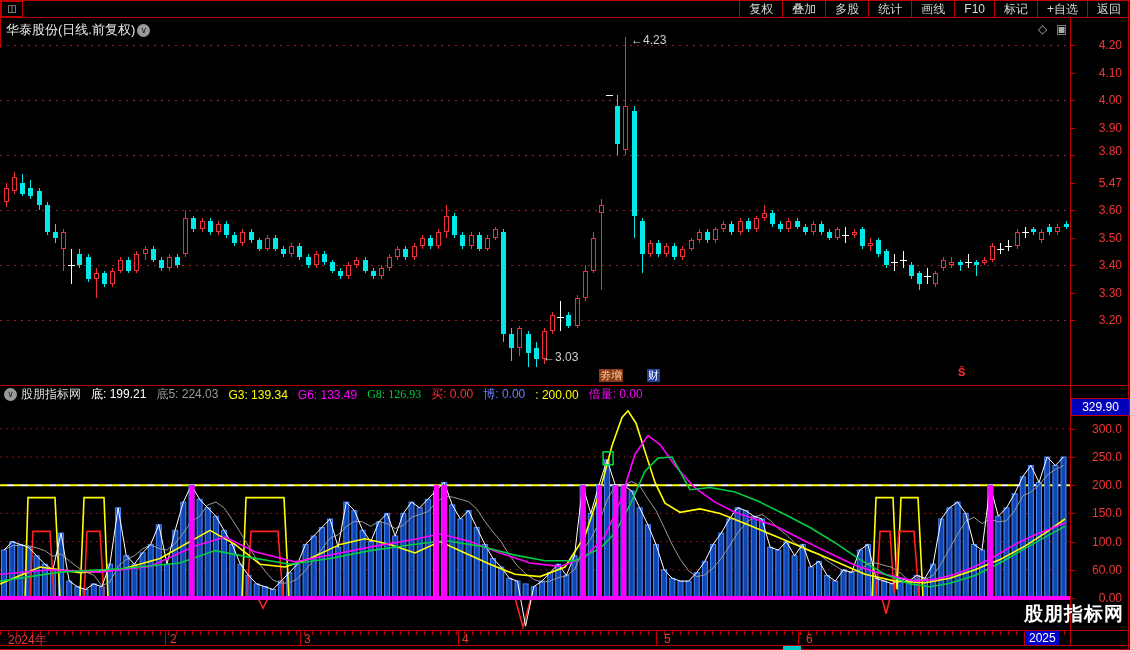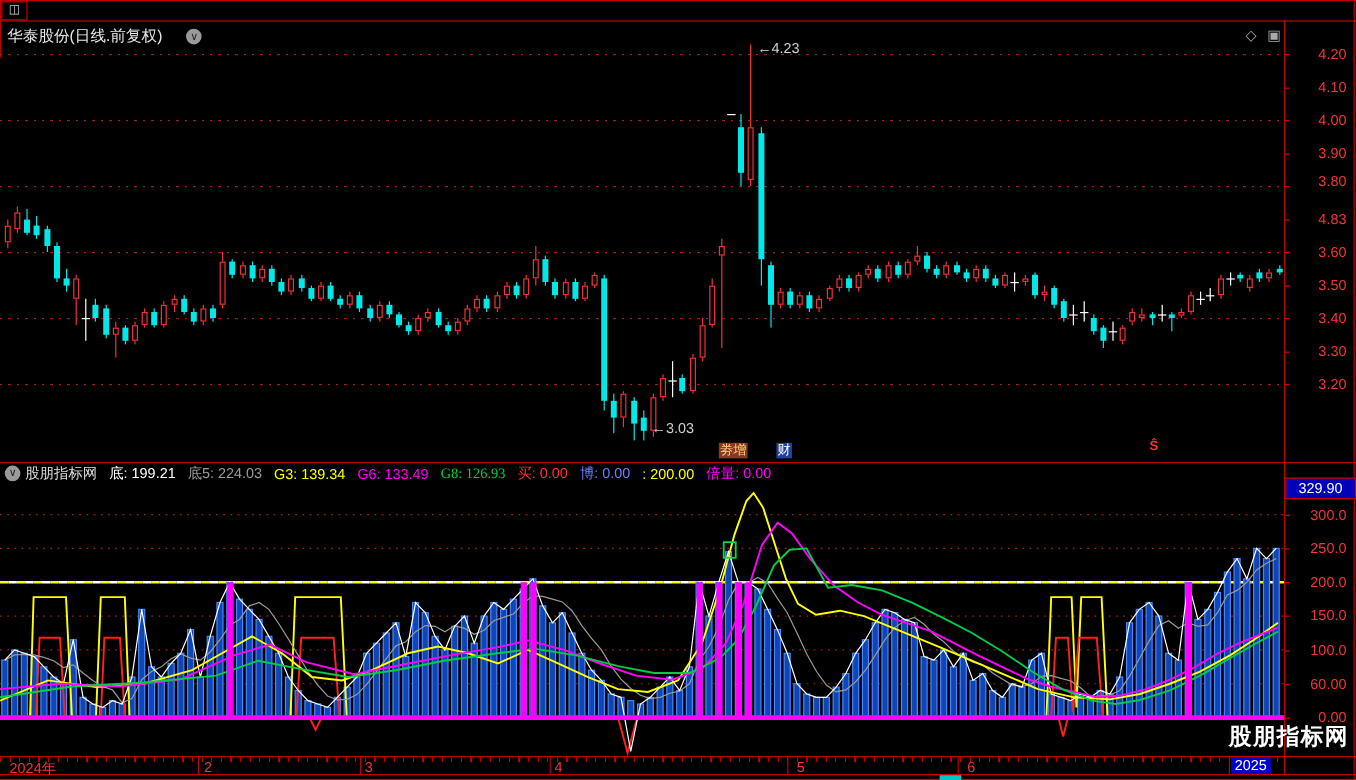--- a/index.html
+++ b/index.html
@@ -10,21 +10,21 @@
   
   #toolbar{position:absolute;left:0;top:1px;width:1130px;height:16px;display:flex;align-items:center;}
   #tb-left{display:flex;align-items:center;gap:0;}
   .tb-item{color:#d8d8d8;font-size:12px;padding:0 8px;white-space:nowrap;cursor:default;line-height:16px;}
   .tb-item.active{color:#00e8e8;}
   #tb-right{display:flex;align-items:center;margin-left:auto;}
   .tb-ritem{color:#d8d8d8;font-size:12px;padding:0 9px;border-left:1px solid #c00000;line-height:16px;white-space:nowrap;}
   #tb-iconbox{width:20px;height:14px;border:1px solid #c00000;margin:0 4px 0 1px;color:#cfcfcf;
               font-size:10px;line-height:13px;text-align:center;}
   
-  #titlebar{position:absolute;left:6px;top:21px;display:flex;align-items:center;gap:20px;}
+  #titlebar{position:absolute;left:6px;top:21px;display:flex;align-items:center;gap:2px;}
   #title-text{color:#e8e8e8;font-size:13px;}
   .circle-icon{width:13px;height:13px;border-radius:50%;background:#9a9a9a;color:#222;font-size:9px;
                line-height:12px;text-align:center;display:inline-block;}
   .corner-icon{color:#aaa;font-size:12px;}
   
   .pax-label{position:absolute;left:1080px;width:42px;text-align:right;color:#f23535;font-size:12px;}
   .tick{position:absolute;background:#c00000;}
   .grid-dotted{position:absolute;left:0;width:1070px;height:1px;
     background-image:repeating-linear-gradient(90deg,#9c2020 0 2px,transparent 2px 7px);}
   
@@ -57,20 +57,31 @@
   <div class="redline" style="left:0;top:17px;width:1130px;height:1px;"></div>
   <div class="redline" style="left:0;top:385px;width:1130px;height:1px;"></div>
   <div class="redline" style="left:0;top:630px;width:1130px;height:1px;"></div>
   <div class="redline" style="left:0;top:645px;width:1130px;height:1px;"></div>
   <div class="redline" style="left:1070px;top:17px;width:1px;height:629px;"></div>
   <div class="redline" style="left:1128px;top:0;width:1px;height:650px;"></div>
   <div class="redline" style="left:0;top:649px;width:1130px;height:1px;"></div>
 
   <div id="toolbar">
     <div id="tb-iconbox">◫</div>
+    <div id="tb-right">
+        <span class="tb-ritem">复权</span>
+        <span class="tb-ritem">叠加</span>
+        <span class="tb-ritem">多股</span>
+        <span class="tb-ritem">统计</span>
+        <span class="tb-ritem">画线</span>
+        <span class="tb-ritem">F10</span>
+        <span class="tb-ritem">标记</span>
+        <span class="tb-ritem">+自选</span>
+        <span class="tb-ritem">返回</span>
+      </div>
   </div>
 
   <div id="titlebar">
     <span id="title-text">华泰股份(日线.前复权)</span>
     <span class="circle-icon">∨</span>
   </div>
   <span class="corner-icon abs" style="left:1038px;top:22px;">◇</span>
   <span class="corner-icon abs" style="left:1056px;top:22px;">▣</span>
 
   <div id="main-grid">
@@ -360,21 +371,21 @@
       <div class="pax-label" style="top: 38px;">4.20</div>
       <div class="tick" style="left: 1070px; top: 45px; width: 5px; height: 1px;"></div>
       <div class="pax-label" style="top: 65.5px;">4.10</div>
       <div class="tick" style="left: 1070px; top: 72.5px; width: 5px; height: 1px;"></div>
       <div class="pax-label" style="top: 93px;">4.00</div>
       <div class="tick" style="left: 1070px; top: 100px; width: 5px; height: 1px;"></div>
       <div class="pax-label" style="top: 120.5px;">3.90</div>
       <div class="tick" style="left: 1070px; top: 127.5px; width: 5px; height: 1px;"></div>
       <div class="pax-label" style="top: 144px;">3.80</div>
       <div class="tick" style="left: 1070px; top: 155px; width: 5px; height: 1px;"></div>
-      <div class="pax-label" style="top: 175.5px;">4.83</div>
+      <div class="pax-label" style="top: 175.5px;">5.47</div>
       <div class="tick" style="left: 1070px; top: 182.5px; width: 5px; height: 1px;"></div>
       <div class="pax-label" style="top: 203px;">3.60</div>
       <div class="tick" style="left: 1070px; top: 210px; width: 5px; height: 1px;"></div>
       <div class="pax-label" style="top: 230.5px;">3.50</div>
       <div class="tick" style="left: 1070px; top: 237.5px; width: 5px; height: 1px;"></div>
       <div class="pax-label" style="top: 258px;">3.40</div>
       <div class="tick" style="left: 1070px; top: 265px; width: 5px; height: 1px;"></div>
       <div class="pax-label" style="top: 285.5px;">3.30</div>
       <div class="tick" style="left: 1070px; top: 292.5px; width: 5px; height: 1px;"></div>
       <div class="pax-label" style="top: 313px;">3.20</div>

